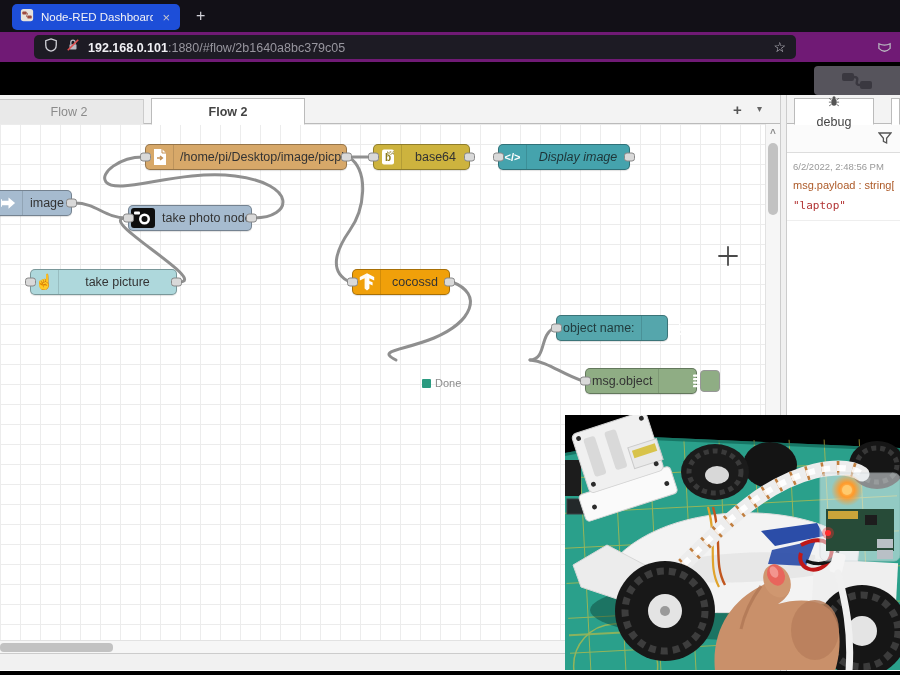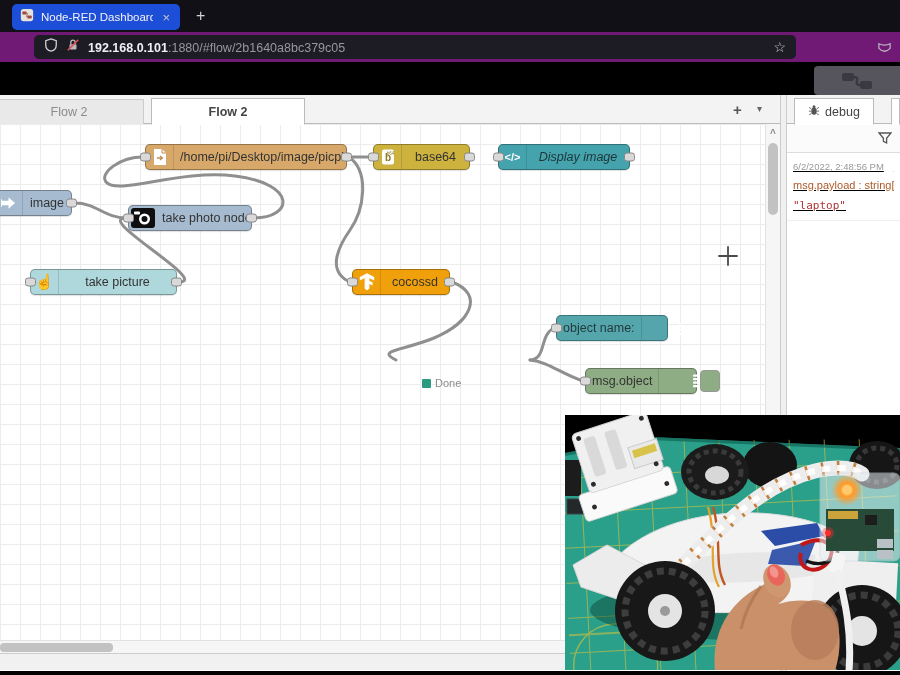--- a/index.html
+++ b/index.html
@@ -61,26 +61,26 @@
   .status .dot{width:9px;height:9px;border-radius:1px;}
   .dbg-toggle{position:absolute;right:-24px;top:1px;width:20px;height:22px;border:1px solid #979797;border-radius:4px;box-sizing:border-box;}
   .abc{color:#fff;font-weight:bold;font-size:11px;border-bottom:2px solid #fff;line-height:11px;}
   .codeglyph{color:#fff;font-weight:bold;font-size:11px;}
   .handglyph{color:#fff;font-size:15px;}
 
   
   .sidebar{position:absolute;left:787px;top:95px;width:113px;height:576px;background:#fff;}
   .sb-tabs{position:absolute;left:0;top:0;width:113px;height:29px;background:#f3f3f3;border-bottom:1px solid #bbb;box-sizing:border-box;}
   .sb-tab{position:absolute;left:7px;top:3px;width:80px;height:27px;background:#fff;border:1px solid #bbb;border-bottom:1px solid #fff;
-          box-sizing:border-box;display:flex;align-items:center;justify-content:center;gap:5px;font-size:12.5px;color:#444;z-index:2;}
+          box-sizing:border-box;display:flex;align-items:center;justify-content:center;gap:5px;font-size:12.5px;color:#444;z-index:2;flex-direction:column;}
   .sb-tab2{position:absolute;left:104px;top:3px;width:9px;height:27px;background:#fff;border:1px solid #bbb;border-bottom:1px solid #fff;box-sizing:border-box;z-index:2;}
   .sb-filter{position:absolute;left:0;top:29px;width:113px;height:29px;background:#fbfbfb;border-bottom:1px solid #ddd;box-sizing:border-box;}
   .sb-filter .f{position:absolute;right:8px;top:7px;}
   .sb-msgs{position:absolute;left:0;top:58px;width:113px;bottom:0;overflow:hidden;}
-  .msg{padding:8px 6px;border-bottom:1px solid #eee;text-decoration:underline;}
+  .msg{padding:8px 6px;border-bottom:1px solid #eee;}
   .msg .meta{display:flex;font-size:9.5px;color:#999;white-space:nowrap;overflow:hidden;gap:10px;}
   .msg .meta .nref{margin-left:auto;}
   .msg .prop{font-size:11px;color:#ad5a28;margin-top:7px;white-space:nowrap;overflow:hidden;}
   .msg .val{font-family:"DejaVu Sans Mono",monospace;font-size:11px;color:#b23434;margin-top:8px;}
 
   
   .video{position:absolute;left:565px;top:415px;width:335px;height:255px;background:#000;z-index:10;}
 
   .bottomedge{position:absolute;left:0;top:671px;width:900px;height:4px;background:#000;z-index:11;}
 </style>

